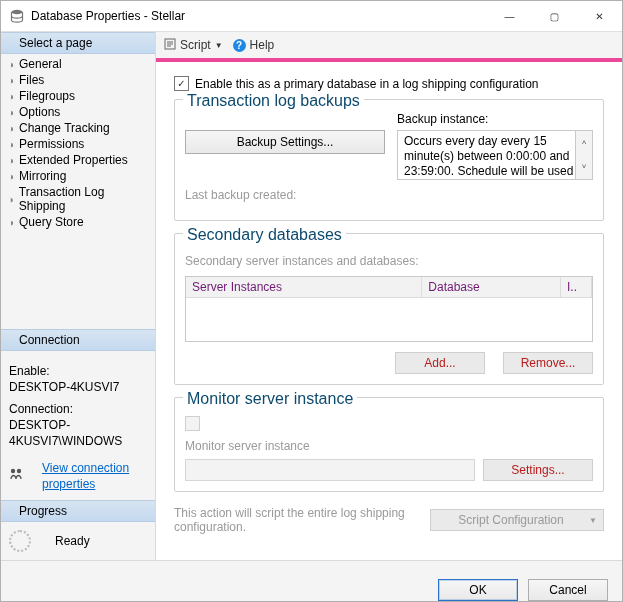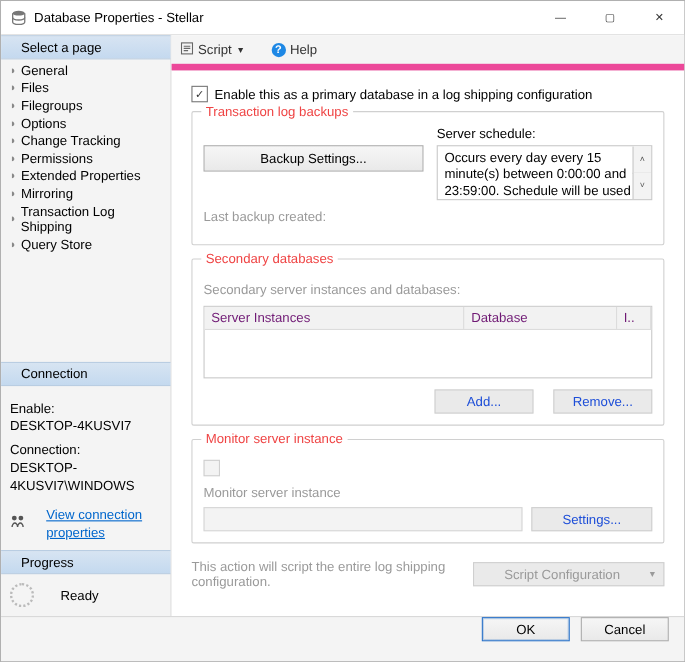--- a/index.html
+++ b/index.html
@@ -97,23 +97,23 @@
   
   .main {
     flex: 1;
     display: flex;
     flex-direction: column;
     background: #fff;
   }
   .toolbar {
     height: 26px;
     display: flex; align-items: center;
-    padding: 0 8px; gap: 24px;
+    padding: 0 8px; gap: 10px;
     background: #f4f4f4;
-    border-bottom: 6px solid #ec4899;
+    border-bottom: 4px solid #ec4899;
   }
   .tool-item { display: inline-flex; align-items: center; gap: 4px; color: #333; }
   .tool-item .dd { font-size: 8px; color: #333; }
   .help-icon {
     width:13px; height:13px; border-radius:50%;
     background:#1e88e5; color:#fff; font-size:10px; font-weight:bold;
     display:inline-flex; align-items:center; justify-content:center;
   }
 
   .content {
@@ -130,36 +130,36 @@
 
   .groupbox {
     border:1px solid #d0d0d0;
     border-radius:2px;
     padding: 12px 10px 10px 10px;
     margin-bottom: 12px;
     position: relative;
   }
   .groupbox > .legend {
     position:absolute; top:-8px; left:8px;
-    background:#fff; padding:0 4px; color:#ef4444; font-size:12px;
+    background:#fff; padding:0 4px; color:#0c4a6e; font-size:16px;
   }
 
   .row { display:flex; align-items:flex-start; gap:12px; }
   .btn {
     border:1px solid #adadad;
     background: linear-gradient(#f6f6f6,#e9e9e9);
     padding: 4px 10px;
     min-width: 180px;
     text-align:center;
     box-sizing:border-box;
     color:#000;
   }
   .btn.small { min-width: 90px; padding:3px 10px; }
   .btn.disabled {
-    color:#1d4ed8;
+    color:#b91c1c;
     background:#eaeaea;
     border-color:#cfcfcf;
   }
   .btn.primary {
     border-color:#2a72c8;
     box-shadow: inset 0 0 0 1px rgba(42,114,200,.25);
   }
 
   .sched-col { flex:1; }
   .sched-label { margin-bottom:4px; }
@@ -217,21 +217,21 @@
     position:relative; min-width:140px; text-align:center;
   }
   .combo .dd {
     position:absolute; right:6px; top:50%; transform:translateY(-50%);
     font-size:8px; color:#9a9a9a;
   }
 
   
   .footer {
     height:40px; border-top:1px solid #d9d9d9;
-    display:flex; align-items:flex-start; justify-content:flex-end;
+    display:flex; align-items:flex-end; justify-content:flex-end;
     gap:10px; padding:0 14px; background:#f4f4f4;
   }
 
   .sidebar-filler { flex:1; }
 </style>
 </head>
 <body>
 
 <div class="window">
 
@@ -348,21 +348,21 @@
           <span>Enable this as a primary database in a log shipping configuration</span>
         </div>
 
         <div class="groupbox">
           <span class="legend">Transaction log backups</span>
           <div class="row">
             <div style="flex:0 0 200px; padding-top:18px;">
               <div class="btn">Backup Settings...</div>
             </div>
             <div class="sched-col">
-              <div class="sched-label">Server schedule:</div>
+              <div class="sched-label">Backup instance:</div>
               <div class="sched-box">
                 <span>Occurs every day every 15 minute(s) between 0:00:00 and 23:59:00. Schedule will be used starting on 02/04/2022</span>
                 <div class="spin-up">˄</div>
                 <div class="spin-down">˅</div>
               </div>
             </div>
           </div>
           <div class="muted sub-label">Last backup created:</div>
         </div>
 

